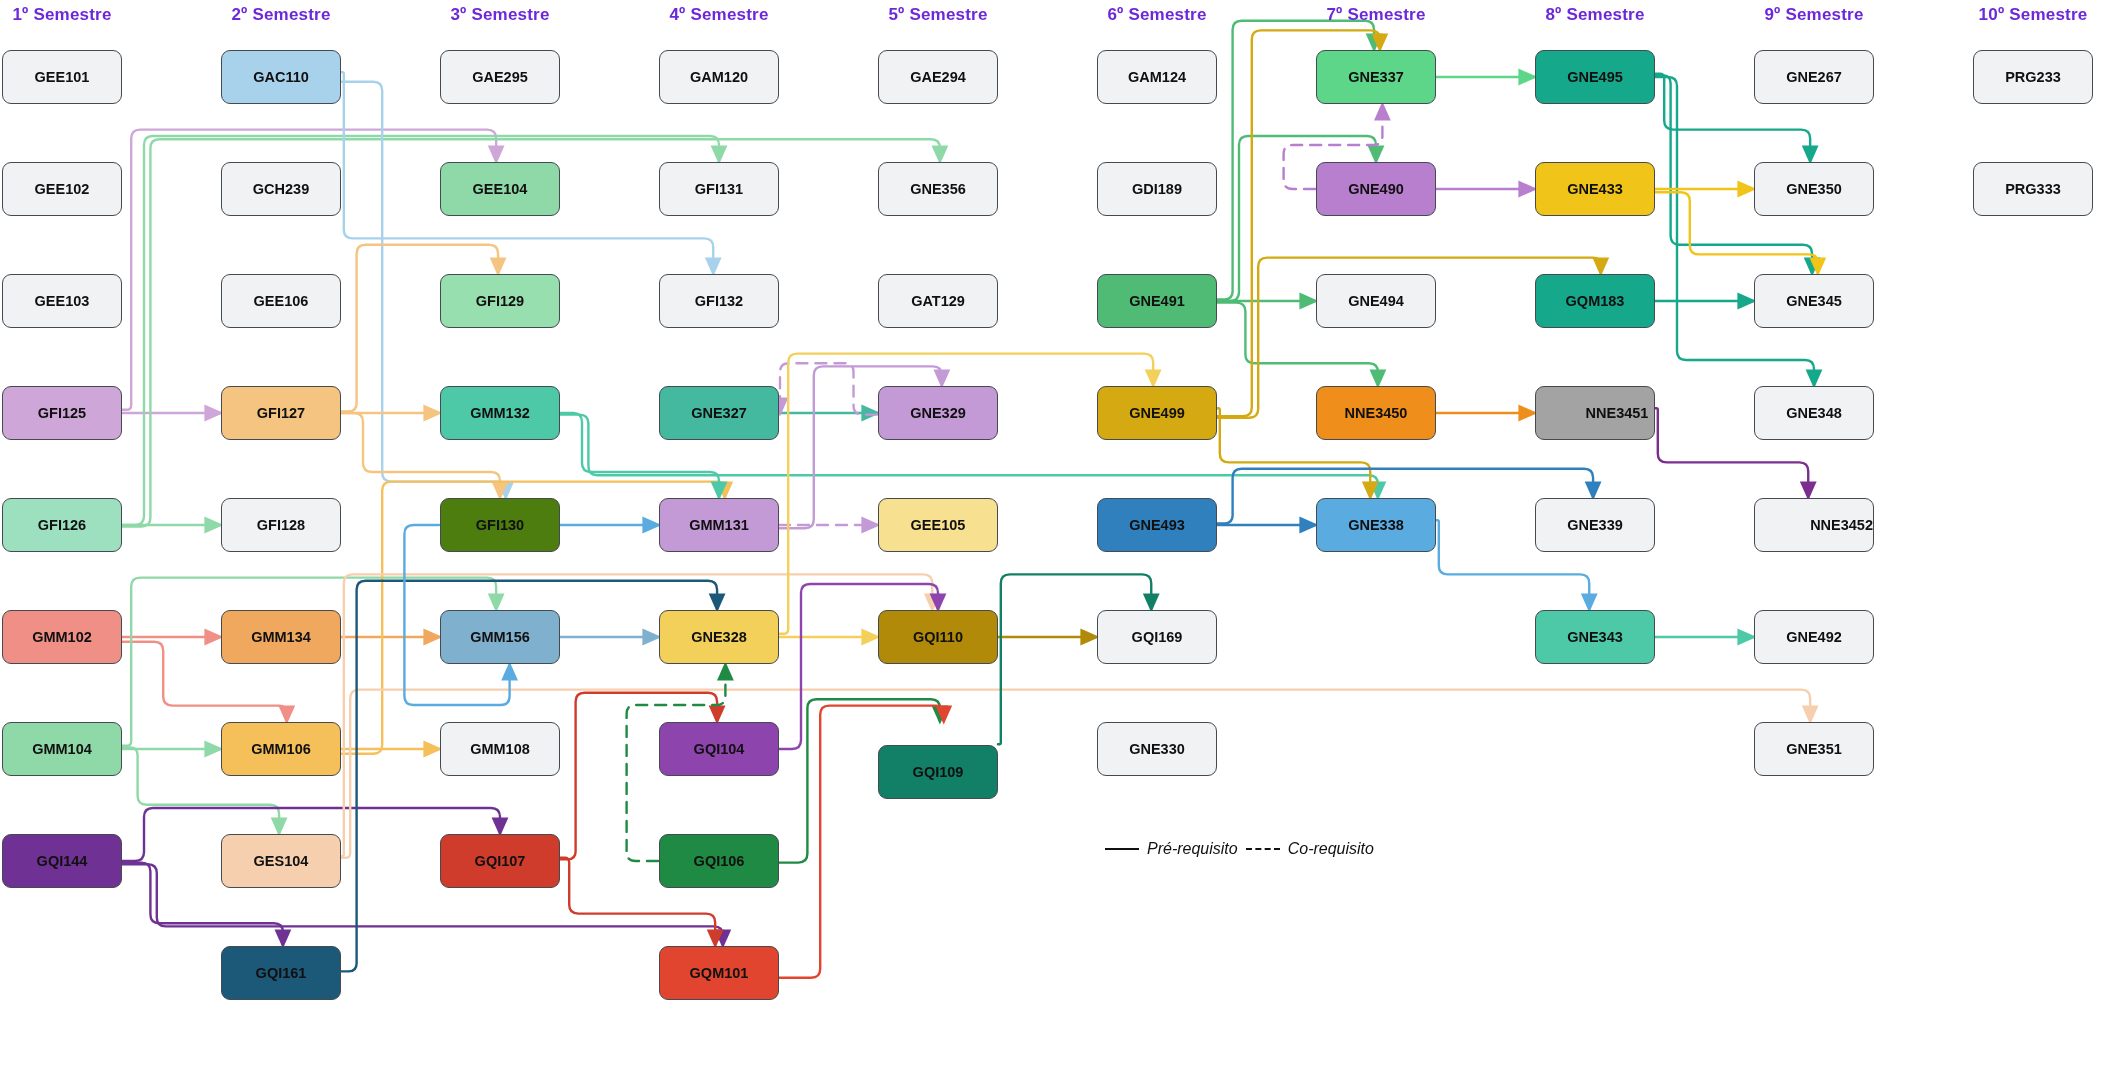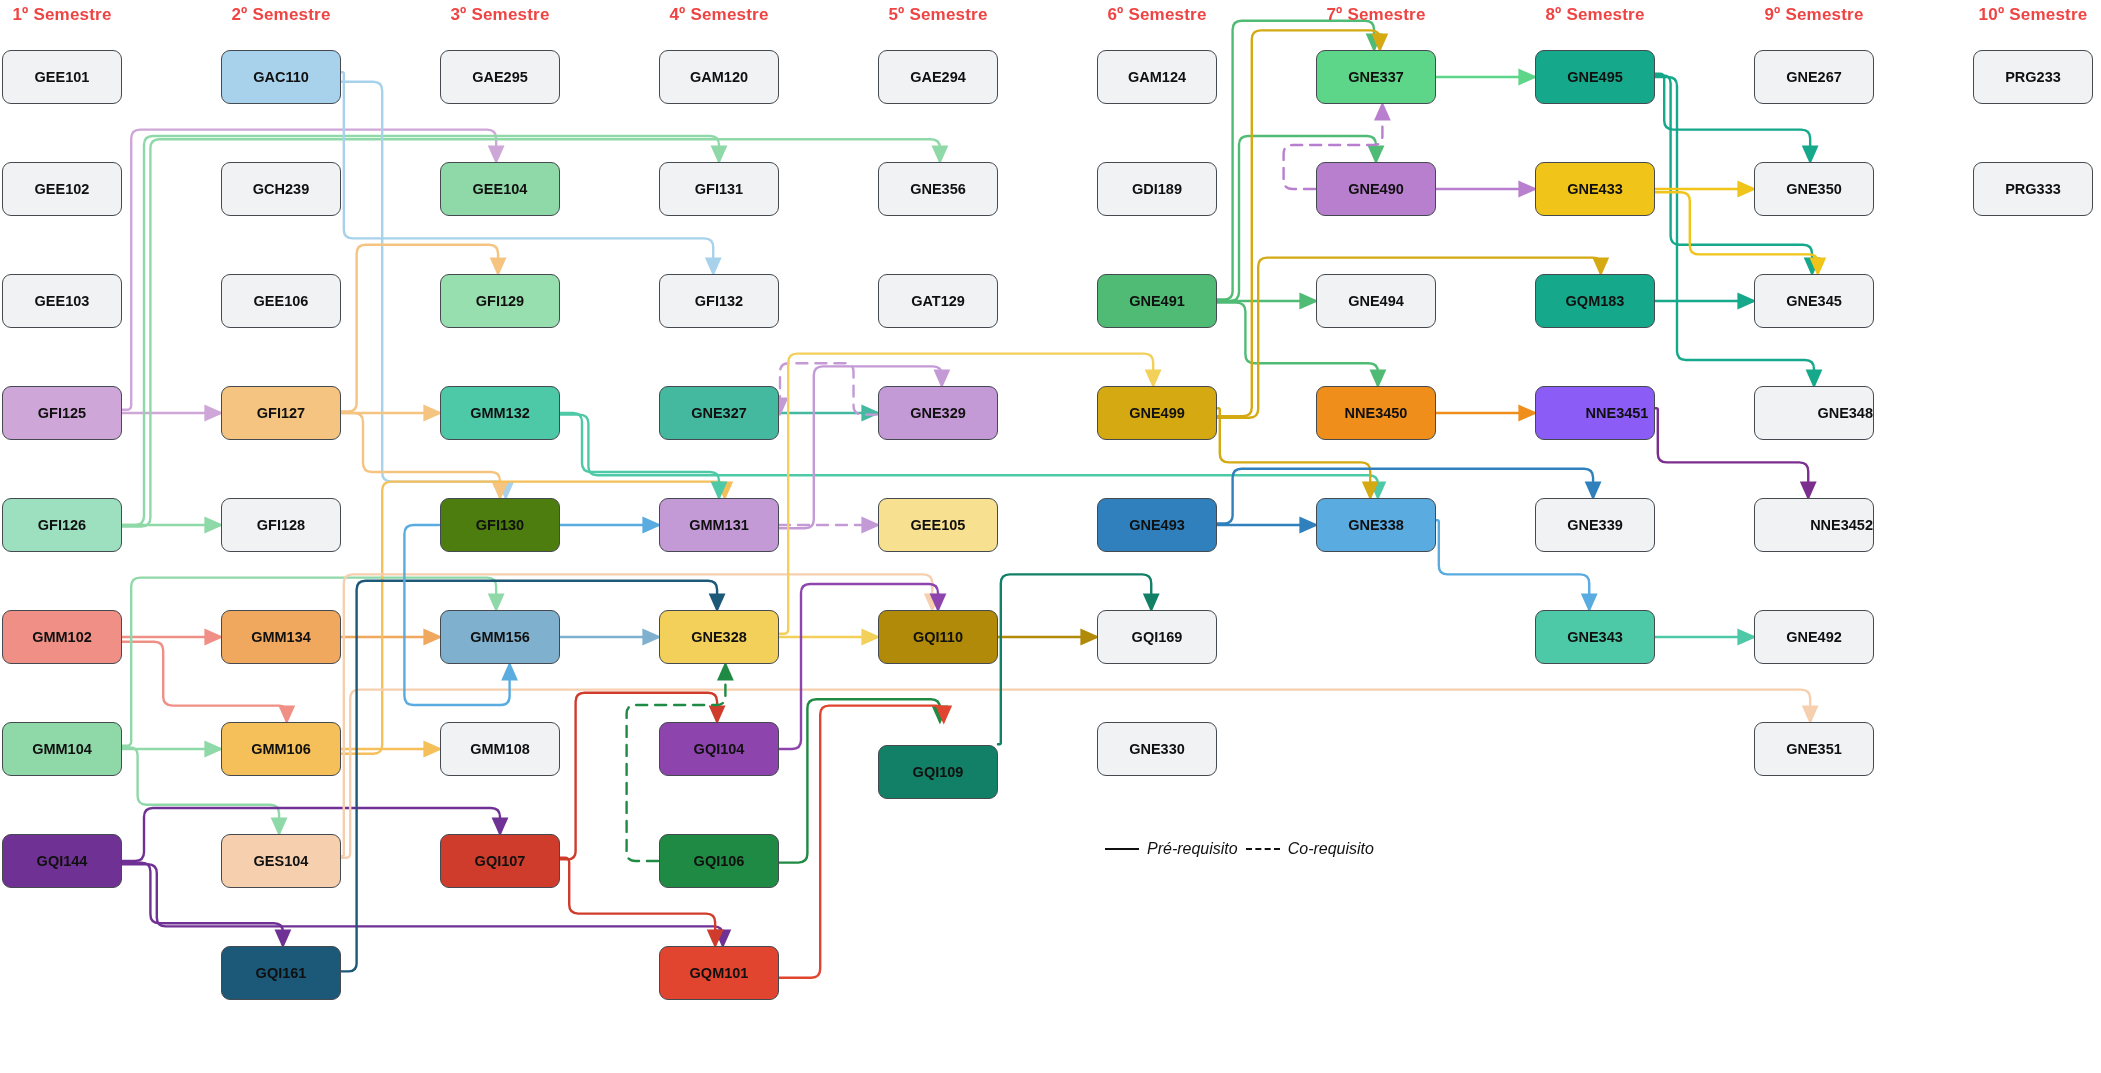--- a/index.html
+++ b/index.html
@@ -5,21 +5,21 @@
 <style>
   html,body{margin:0;padding:0;background:#ffffff;}
   body{
     font-family:"Liberation Sans","DejaVu Sans",sans-serif;
     width:2101px;height:1073px;position:relative;overflow:hidden;
   }
   #stage{position:absolute;left:0;top:0;width:2101px;height:1073px;}
   #edges{position:absolute;left:0;top:0;width:2101px;height:1073px;pointer-events:none;}
   .col-header{
     position:absolute;text-align:center;font-size:17px;font-weight:bold;
-    color:#ef4444;letter-spacing:.2px;white-space:nowrap;
+    color:#6d28d9;letter-spacing:.2px;white-space:nowrap;
   }
   .node{
     position:absolute;width:120px;height:54px;border-radius:9px;
     border:1.4px solid #444a4f;background:#f1f2f4;
     display:flex;align-items:center;justify-content:center;
     font-size:14.5px;font-weight:bold;color:#101010;
     box-sizing:border-box;
   }
   .legend{position:absolute;display:flex;align-items:center;gap:0;}
   .legend .lg-solid{display:inline-block;width:34px;height:0;border-top:2.6px solid #111;margin-right:8px;}
@@ -280,39 +280,39 @@
       </div>
       <div class="node" style="left: 1535px; top: 50px; background: rgb(21, 168, 138);">
         <span>GNE495</span>
       </div>
       <div class="node" style="left: 1535px; top: 162px; background: rgb(240, 196, 25);">
         <span>GNE433</span>
       </div>
       <div class="node" style="left: 1535px; top: 274px; background: rgb(21, 168, 138);">
         <span>GQM183</span>
       </div>
-      <div class="node" style="left: 1535px; top: 386px; background: #8b5cf6; padding-left: 44px;">
+      <div class="node" style="left: 1535px; top: 386px; background: #a3a3a3; padding-left: 44px;">
         <span>NNE3451</span>
       </div>
       <div class="node" style="left: 1535px; top: 498px; background: rgb(241, 242, 244);">
         <span>GNE339</span>
       </div>
       <div class="node" style="left: 1535px; top: 610px; background: rgb(78, 201, 167);">
         <span>GNE343</span>
       </div>
       <div class="node" style="left: 1754px; top: 50px; background: rgb(241, 242, 244);">
         <span>GNE267</span>
       </div>
       <div class="node" style="left: 1754px; top: 162px; background: rgb(241, 242, 244);">
         <span>GNE350</span>
       </div>
       <div class="node" style="left: 1754px; top: 274px; background: rgb(241, 242, 244);">
         <span>GNE345</span>
       </div>
-      <div class="node" style="left: 1754px; top: 386px; background: rgb(241, 242, 244); justify-content: flex-end;">
+      <div class="node" style="left: 1754px; top: 386px; background: rgb(241, 242, 244);">
         <span>GNE348</span>
       </div>
       <div class="node" style="left: 1754px; top: 498px; background: rgb(241, 242, 244); justify-content: flex-end;">
         <span>NNE3452</span>
       </div>
       <div class="node" style="left: 1754px; top: 610px; background: rgb(241, 242, 244);">
         <span>GNE492</span>
       </div>
       <div class="node" style="left: 1754px; top: 722px; background: rgb(241, 242, 244);">
         <span>GNE351</span>

